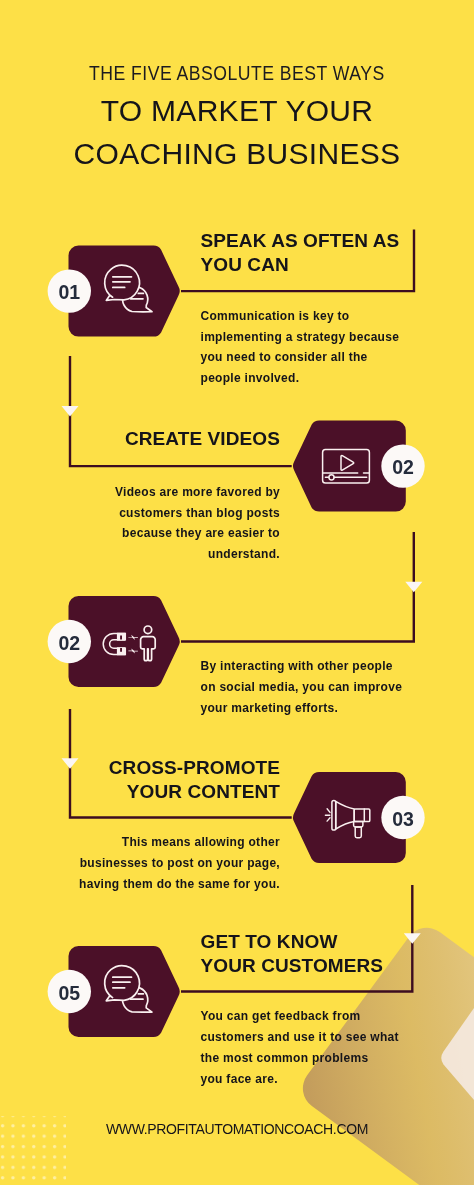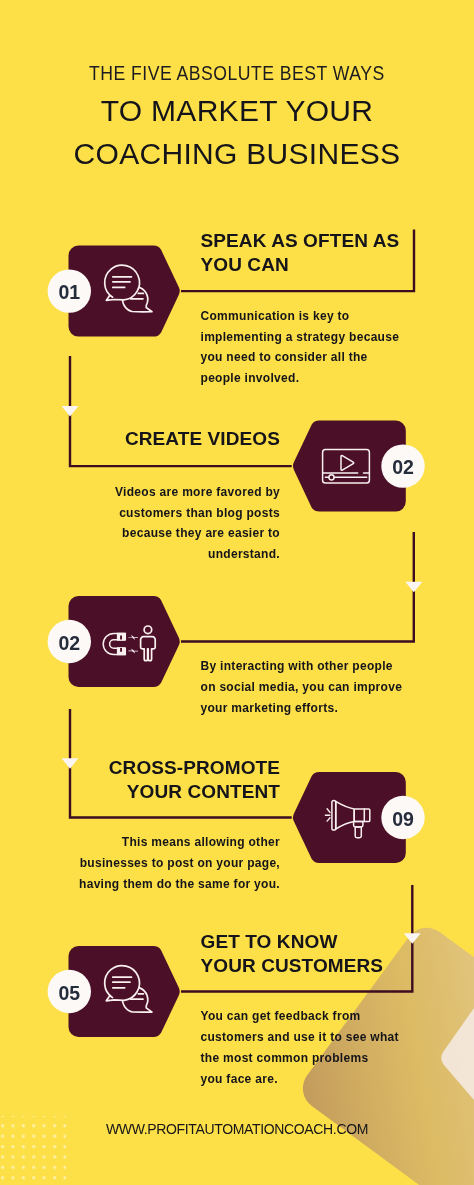--- a/index.html
+++ b/index.html
@@ -150,21 +150,21 @@
     <div>understand.</div>
   </div>
 
   <div class="num" style="left:39.3px;top:631.5px">02</div>
   <div class="abs s-body" style="left:200.5px;top:656.4px">
     <div>By interacting with other people</div>
     <div>on social media, you can improve</div>
     <div>your marketing efforts.</div>
   </div>
 
-  <div class="num" style="left:373px;top:807.5px">09</div>
+  <div class="num" style="left:373px;top:807.5px">03</div>
   <div class="abs s-head" style="left:0;width:280px;text-align:right;top:755.8px">
     <div>CROSS-PROMOTE</div>
     <div>YOUR CONTENT</div>
   </div>
   <div class="abs s-body" style="left:0;width:280px;text-align:right;top:832.4px">
     <div>This means allowing other</div>
     <div>businesses to post on your page,</div>
     <div>having them do the same for you.</div>
   </div>
 

